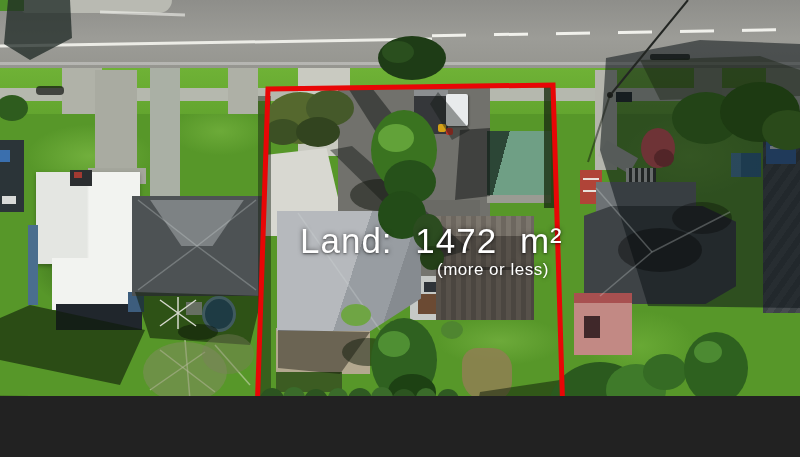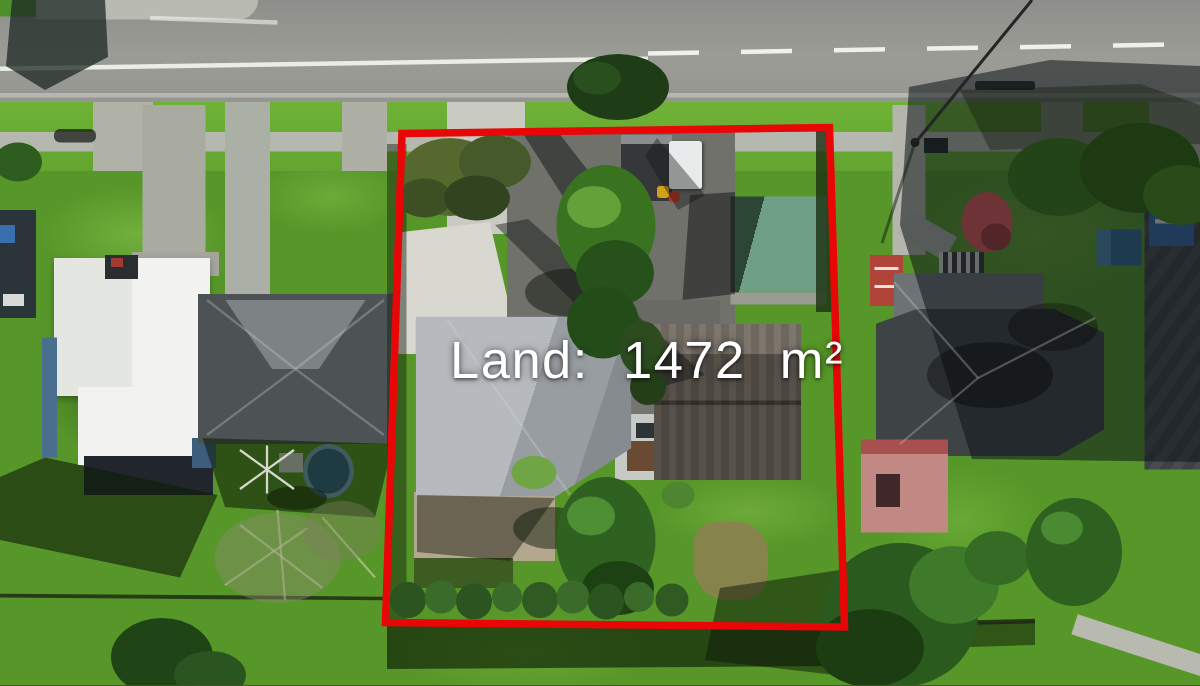--- a/index.html
+++ b/index.html
@@ -1,16 +1,16 @@
 <!DOCTYPE html>
 <html><head>
 <meta charset="utf-8">
 <style>
   html,body{margin:0;padding:0;background:#222;}
-  #scene{position:relative;width:800px;height:457px;overflow:hidden;
+  #scene{position:relative;width:800px;height:396px;overflow:hidden;
          font-family:"Liberation Sans", sans-serif;background:#579729;}
   .abs{position:absolute;}
   #land-label{position:absolute;left:300px;top:221px;color:#ffffff;
     font-size:35px;font-weight:400;letter-spacing:1px;word-spacing:12px;
     text-shadow:0 0 5px rgba(0,0,0,.55),0 1px 2px rgba(0,0,0,.4);white-space:nowrap;}
   #land-qualifier{position:absolute;left:437px;top:260px;color:#ffffff;
     font-size:17px;font-weight:400;letter-spacing:.5px;
     text-shadow:0 0 4px rgba(0,0,0,.6);white-space:nowrap;}
   svg{position:absolute;left:0;top:0;}
 </style>
@@ -231,14 +231,15 @@
         <ellipse cx="140" cy="450" rx="24" ry="16" fill="#2a5420"></ellipse>
     </g>
     <ellipse cx="12" cy="108" rx="16" ry="13" fill="#2e5c1e"></ellipse>
   </svg>
 
   <svg width="800" height="457" viewBox="0 0 800 457">
     <polygon points="268,89 553,85 563,418 257,415" fill="none" stroke="#e80606" stroke-width="5"></polygon>
   </svg>
 
   <div id="land-label">Land: 1472 m²</div>
+  <div id="land-qualifier">(more or less)</div>
 
 </div>
 
 </body></html>

